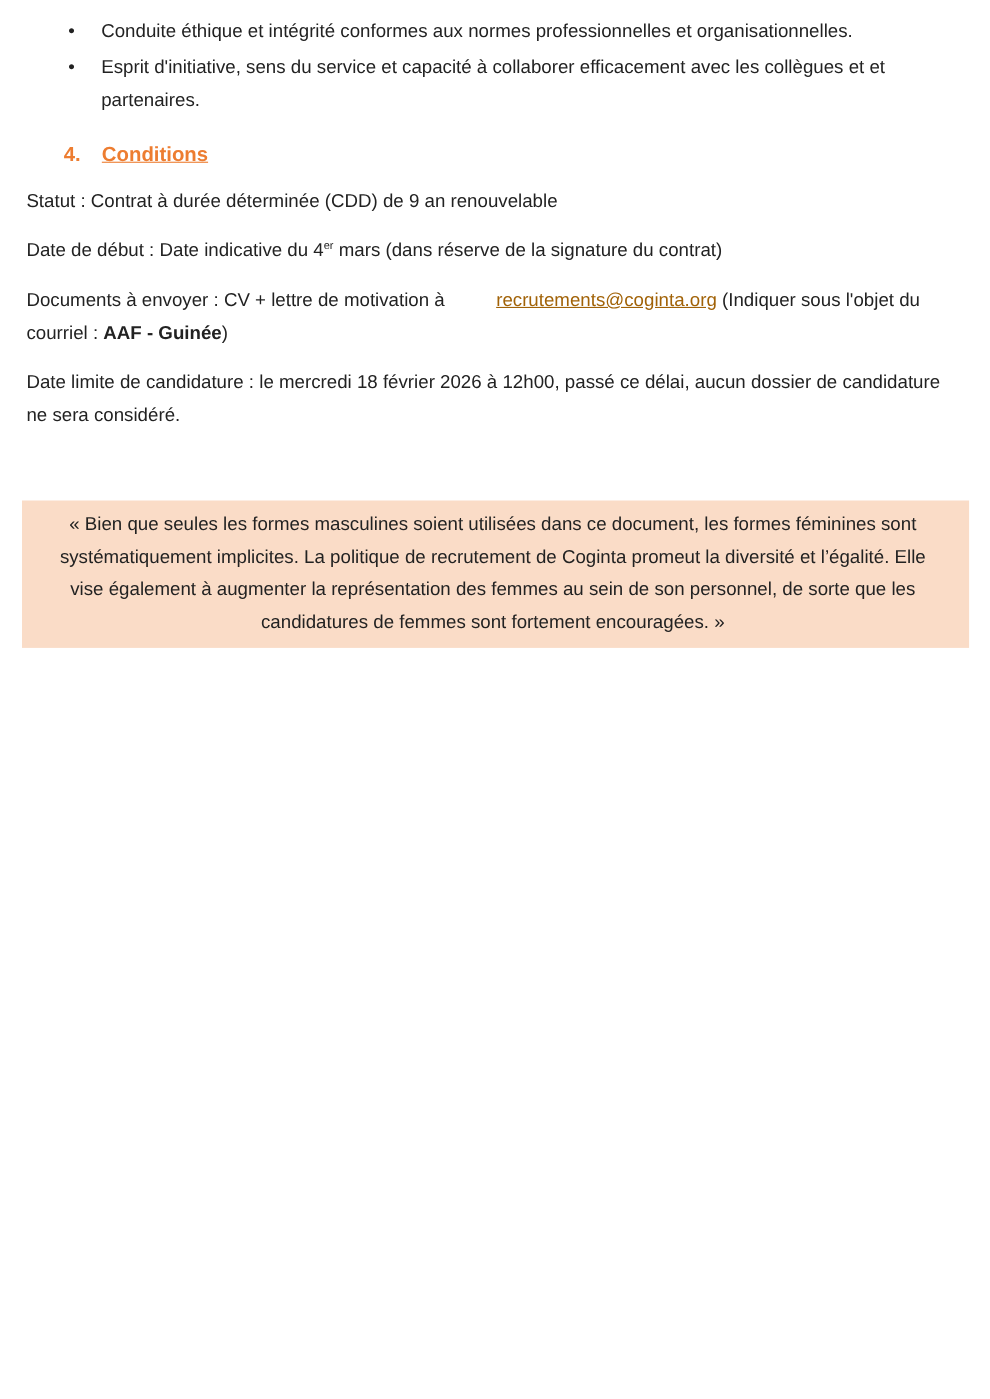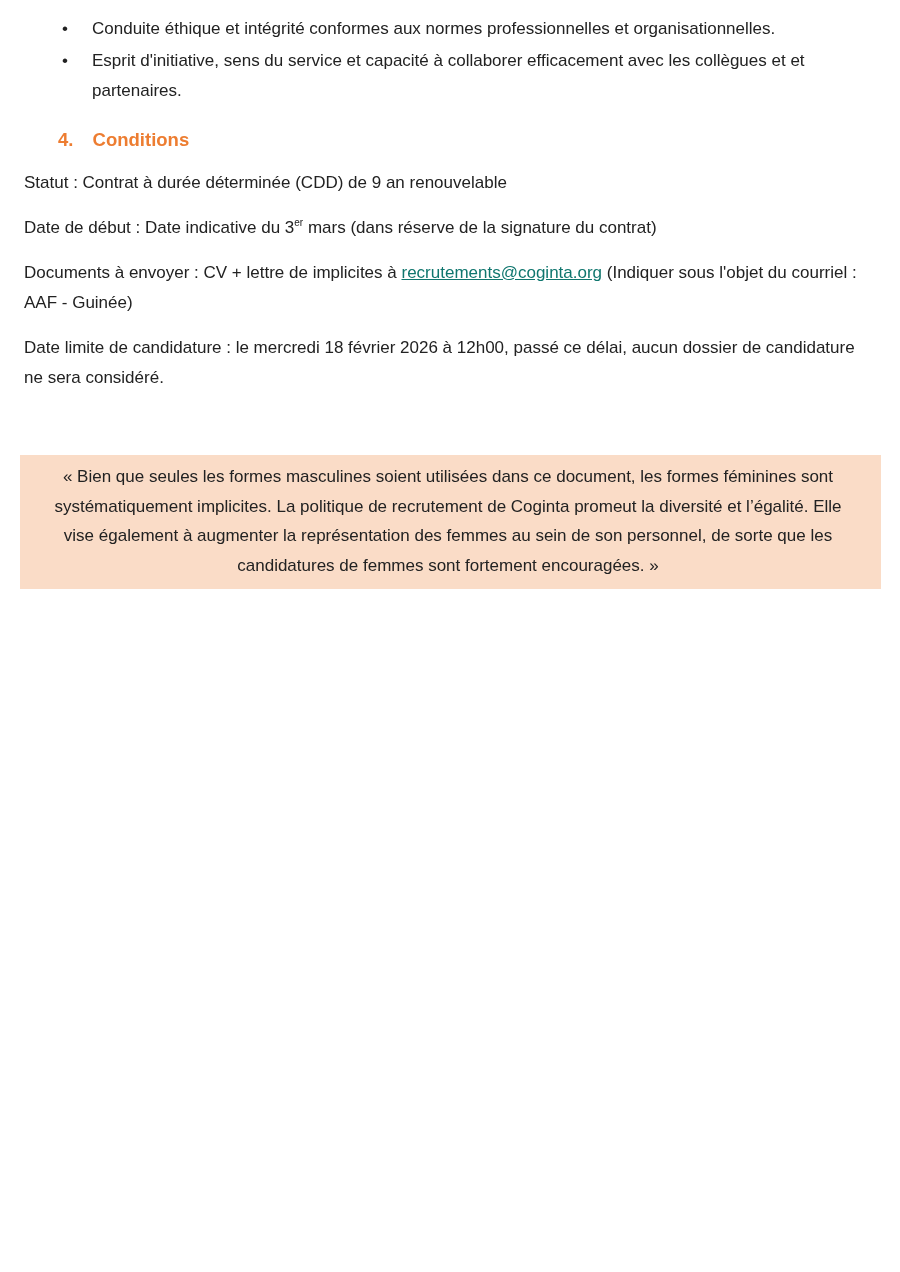--- a/index.html
+++ b/index.html
@@ -43,37 +43,39 @@
     color: #ED7D31;
     line-height: 26px;
   }
   .section-heading .num {
     display: inline-block;
     margin-left: 34px;
   }
   .section-heading .title {
     display: inline-block;
     margin-left: 14px;
+    text-decoration: underline;
   }
   .para {
     font-size: 17px;
     line-height: 30px;
     margin: 15px 0;
   }
   .para sup {
     font-size: 10px;
     vertical-align: super;
     line-height: 0;
   }
   a.email-link {
-    color: #0f766e;
+    color: #a16207;
     text-decoration: underline;
     cursor: pointer;
+    margin-left: 42px;
   }
-  .bold { font-weight: normal; }
+  .bold { font-weight: bold; }
   .notice-box {
     margin-top: 62px;
     margin-left: -4px;
     width: 861px;
     background: #FADCC7;
     padding: 7px 24px 9px 19px;
     text-align: center;
   }
   .notice-box .notice-text {
     font-size: 17px;
@@ -93,23 +95,23 @@
 
   <h2 class="section-heading">
     <span class="num">4.</span>
     <span class="title">Conditions</span>
   </h2>
 
   <p class="para">Statut : Contrat à durée déterminée (CDD) de 9 an renouvelable</p>
 
 
 
-  <p class="para"><span>Date de début : Date indicative du 3</span><sup>er</sup><span> mars (dans réserve de la signature du contrat)</span></p>
+  <p class="para"><span>Date de début : Date indicative du 4</span><sup>er</sup><span> mars (dans réserve de la signature du contrat)</span></p>
 
-  <p class="para"><span>Documents à envoyer : CV + lettre de implicites à </span><a class="email-link">recrutements@coginta.org</a><span> (Indiquer sous l'objet du courriel : </span><span class="bold">AAF - Guinée</span><span>)</span></p>
+  <p class="para"><span>Documents à envoyer : CV + lettre de motivation à </span><a class="email-link">recrutements@coginta.org</a><span> (Indiquer sous l'objet du courriel : </span><span class="bold">AAF - Guinée</span><span>)</span></p>
 
   <p class="para">Date limite de candidature : le mercredi 18 février 2026 à 12h00, passé ce délai, aucun dossier de candidature ne sera considéré.</p>
 
   <div class="notice-box">
     <span class="notice-text">« Bien que seules les formes masculines soient utilisées dans ce document, les formes féminines sont systématiquement implicites. La politique de recrutement de Coginta promeut la diversité et l’égalité. Elle vise également à augmenter la représentation des femmes au sein de son personnel, de sorte que les candidatures de femmes sont fortement encouragées. »</span>
   </div>
 
 </div>
 
 </body></html>

